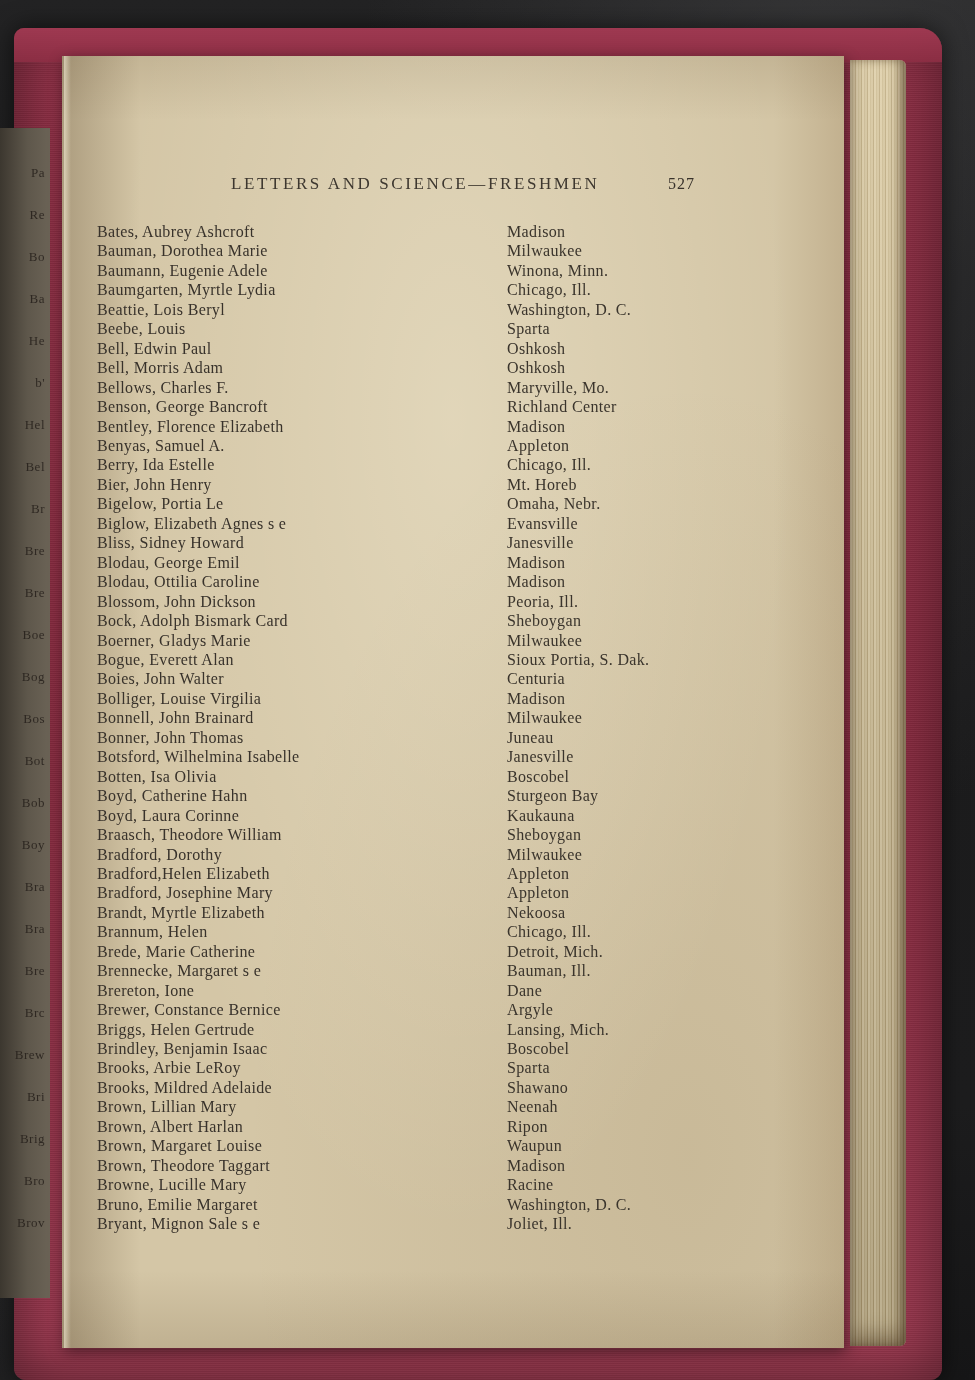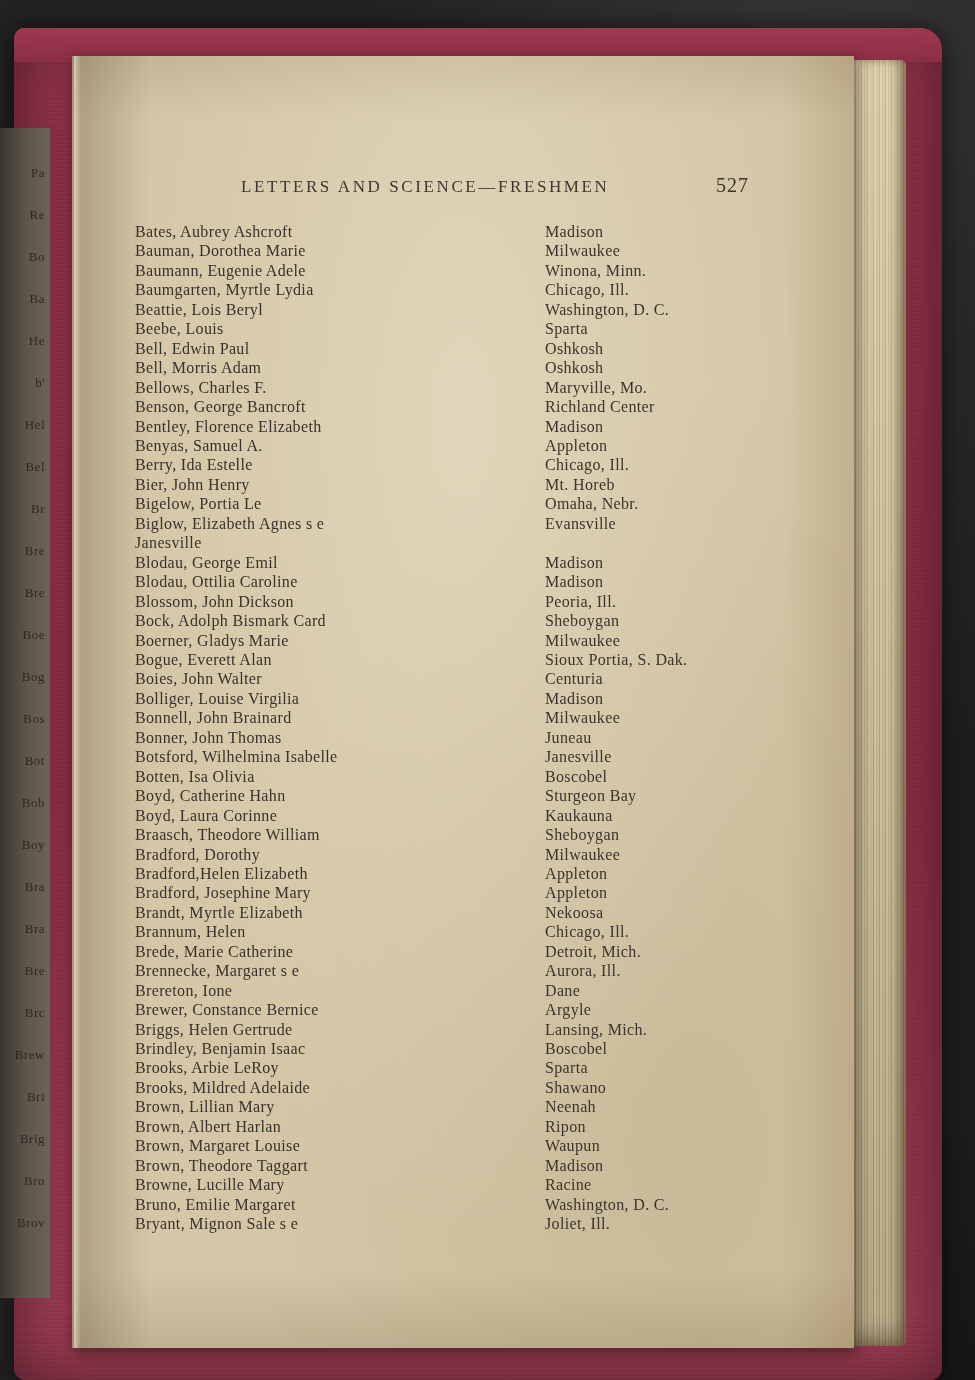--- a/index.html
+++ b/index.html
@@ -41,21 +41,21 @@
   .stack-right{
     position:absolute;left:850px;top:60px;width:56px;height:1286px;
     background:
       linear-gradient(180deg, rgba(255,244,215,.25), rgba(0,0,0,.12) 96%),
       repeating-linear-gradient(90deg,#d8c9a5 0 2px,#c5b48c 2px 3px,#cfbf99 3px 5px,#b3a077 5px 6px);
     box-shadow:inset -6px 0 10px rgba(60,40,20,.45), inset 0 -14px 18px rgba(60,40,20,.35);
     border-radius:0 6px 6px 0;
   }
   
   .paper{
-    position:absolute;left:72px;top:56px;width:782px;height:1292px;
+    position:absolute;left:62px;top:56px;width:782px;height:1292px;
     background:
       radial-gradient(ellipse at 50% 28%, rgba(255,250,230,.30), transparent 62%),
       radial-gradient(ellipse at 80% 85%, rgba(120,95,55,.12), transparent 50%),
       linear-gradient(90deg, rgba(80,60,35,.30), rgba(80,60,35,0) 10%),
       linear-gradient(270deg, rgba(130,100,60,.22), rgba(130,100,60,0) 9%),
       linear-gradient(180deg, rgba(110,90,60,.16), rgba(110,90,60,0) 5%, rgba(110,90,60,0) 94%, rgba(110,90,60,.2)),
       #d4c6a6;
     box-shadow:2px 4px 14px rgba(0,0,0,.45);
     color:#38322b;
   }
@@ -63,23 +63,23 @@
     content:"";position:absolute;left:2px;top:0;width:7px;height:100%;
     background:linear-gradient(90deg, rgba(255,248,226,.55), rgba(255,248,226,0));
   }
   .header-row{
     position:absolute;left:35px;top:118px;width:712px;display:flex;align-items:baseline;
   }
   .header-title{
     margin-left:134px;font-size:17px;letter-spacing:2.6px;color:#3d372f;
     font-variant:small-caps;text-transform:uppercase;
   }
-  .page-number{margin-left:auto;margin-right:70px;font-size:20px;letter-spacing:1px;}
+  .page-number{margin-left:auto;margin-right:114px;font-size:16px;letter-spacing:1px;}
   .rows{
-    position:absolute;left:35px;top:166px;width:724px;margin-left:28px;
+    position:absolute;left:35px;top:166px;width:724px;
   }
   .row{display:flex;line-height:19.45px;font-size:16px;letter-spacing:.35px;}
   .name{width:410px;color:#38322b;}
   .city{color:#3a342c;}
 </style>
 </head>
 <body>
 
 <div class="stage">
 
@@ -227,20 +227,21 @@
           <span class="name">Bigelow, Portia Le</span>
           <span class="city">Omaha, Nebr.</span>
         </div>
 
         <div class="row">
           <span class="name">Biglow, Elizabeth Agnes s e</span>
           <span class="city">Evansville</span>
         </div>
 
         <div class="row">
+          <span class="name">Bliss, Sidney Howard</span>
           <span class="city">Janesville</span>
         </div>
 
         <div class="row">
           <span class="name">Blodau, George Emil</span>
           <span class="city">Madison</span>
         </div>
 
         <div class="row">
           <span class="name">Blodau, Ottilia Caroline</span>
@@ -337,21 +338,21 @@
           <span class="city">Chicago, Ill.</span>
         </div>
 
         <div class="row">
           <span class="name">Brede, Marie Catherine</span>
           <span class="city">Detroit, Mich.</span>
         </div>
 
         <div class="row">
           <span class="name">Brennecke, Margaret s e</span>
-          <span class="city">Aurora, Ill.</span>
+          <span class="city">Bauman, Ill.</span>
         </div>
 
         <div class="row">
           <span class="name">Brereton, Ione</span>
           <span class="city">Dane</span>
         </div>
 
         <div class="row">
           <span class="name">Brewer, Constance Bernice</span>
           <span class="city">Argyle</span>

